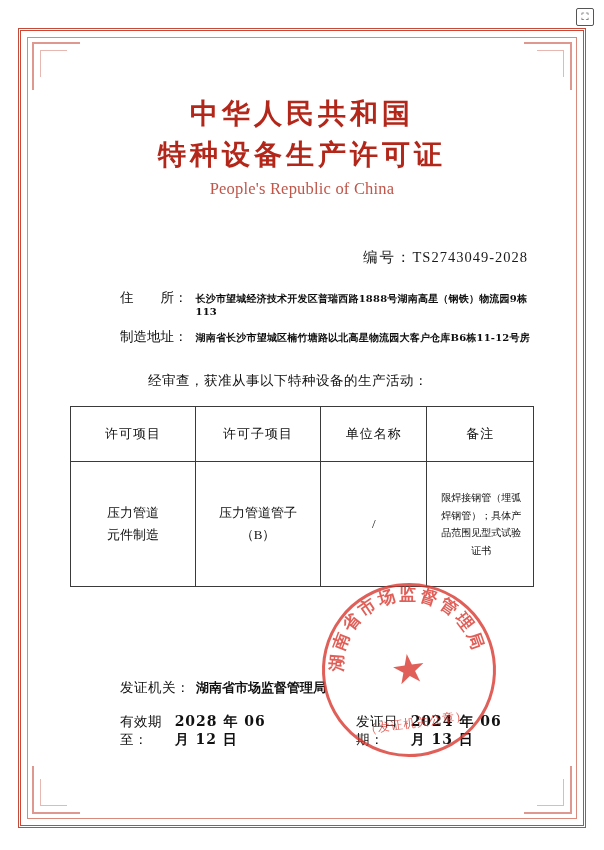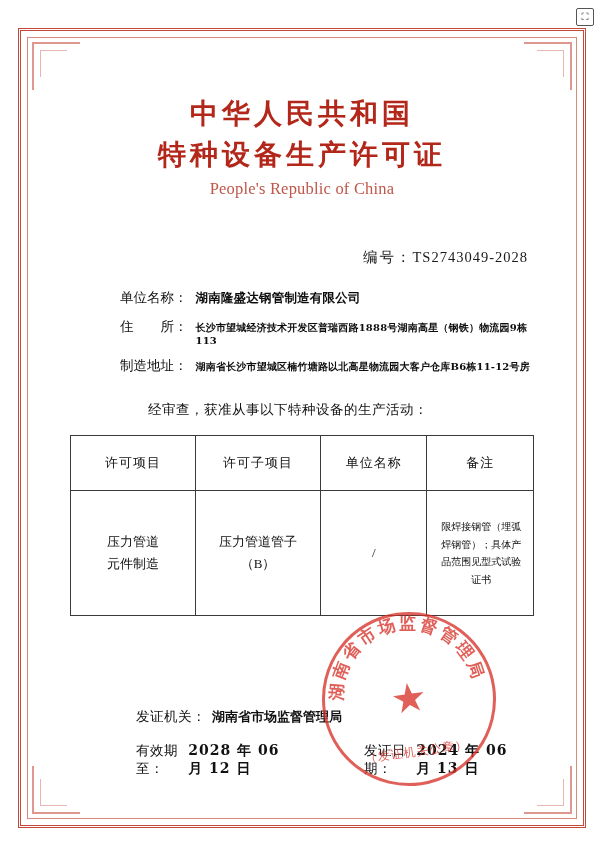--- a/index.html
+++ b/index.html
@@ -183,21 +183,20 @@
   col.c4 { width: 23%; }
 
   
   .footer { margin-top: 92px; padding-left: 58px; padding-right: 20px; position: relative; }
   .footer-row {
     display: flex;
     align-items: baseline;
     font-size: 13.5px;
     color: #111;
     margin-bottom: 16px;
-    margin-left: 16px;
   }
   .footer-row .lbl { letter-spacing: .5px; }
   .footer-row .val {
     font-family: "DejaVu Serif", "Liberation Serif", serif;
     font-weight: bold;
     font-size: 13px;
     margin-left: 6px;
   }
   .footer-row.dates { justify-content: flex-start; gap: 70px; }
   .footer-row.dates .grp { display: flex; align-items: baseline; }
@@ -270,24 +269,20 @@
       <div class="title-cn-1">中华人民共和国</div>
       <div class="title-cn-2">特种设备生产许可证</div>
       <div class="title-en-2">People's Republic of China</div>
     </div>
 
     <div class="number-row">
       <span class="num-label">编号：</span><span class="num-value">TS2743049-2028</span>
     </div>
 
     <div class="fields">
-      <div class="field-row">
-        <span class="field-label">单位名称：</span>
-        <span class="field-value">湖南隆盛达钢管制造有限公司</span>
-      </div>
       <div class="field-row">
         <span class="field-label">住　　所：</span>
         <span class="field-value small">长沙市望城经济技术开发区普瑞西路1888号湖南高星（钢铁）物流园9栋113</span>
       </div>
       <div class="field-row">
         <span class="field-label">制造地址：</span>
         <span class="field-value small">湖南省长沙市望城区楠竹塘路以北高星物流园大客户仓库B6栋11-12号房</span>
       </div>
     </div>
 

